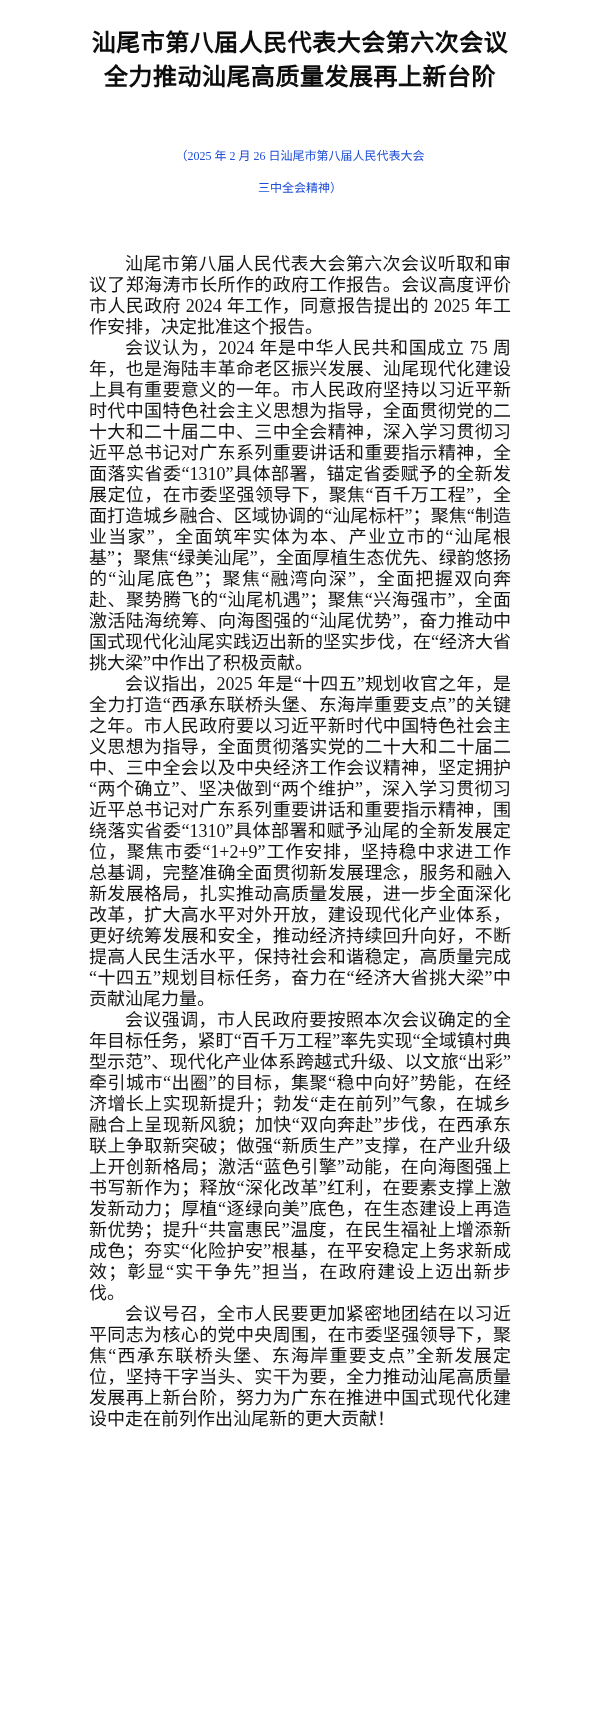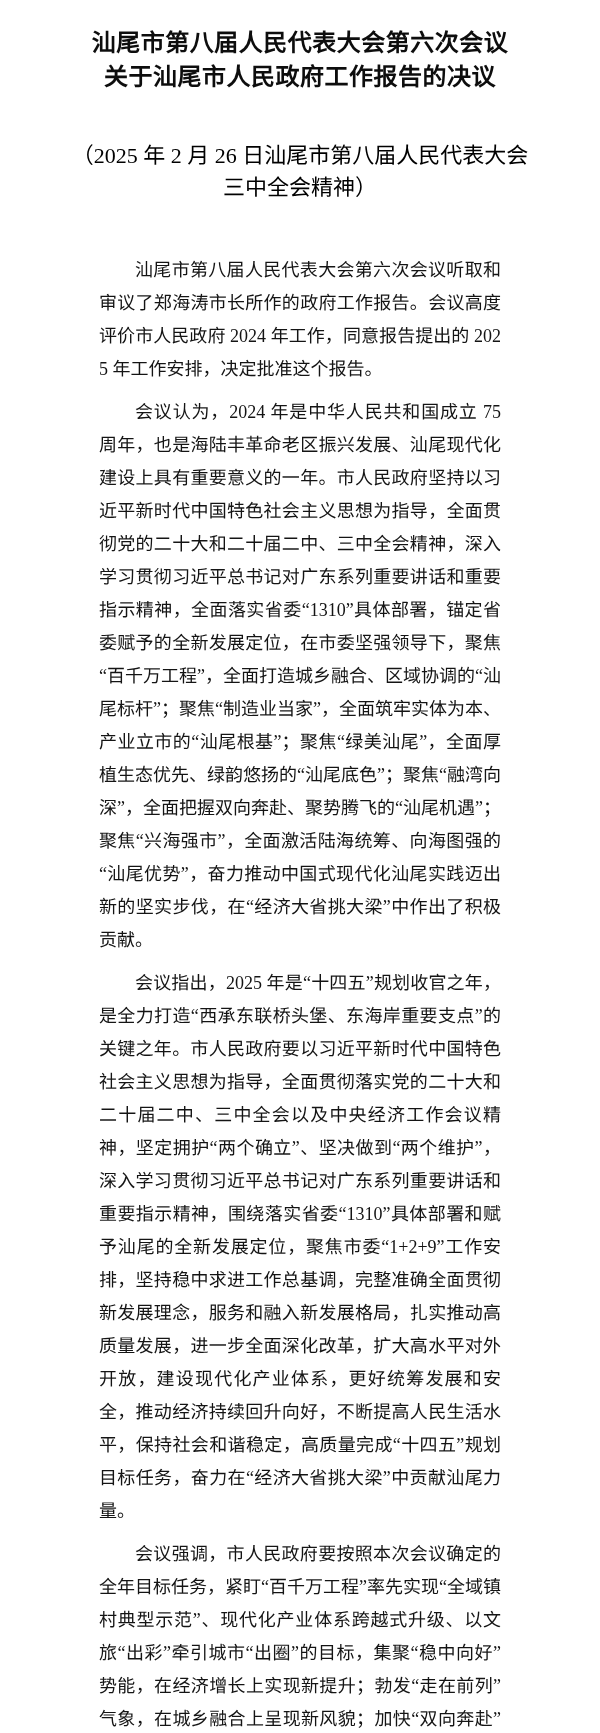--- a/index.html
+++ b/index.html
@@ -27,49 +27,49 @@
     font-weight: bold;
     color: #0d0d0d;
     letter-spacing: 0.5px;
   }
   .doc-title .title-line {
     display: block;
   }
   .doc-subtitle {
     margin-top: 46px;
     text-align: center;
-    font-size: 22px;
+    font-size: 12px;
     line-height: 32px;
-    color: #000000;
+    color: #1d4ed8;
   }
   .doc-subtitle .subtitle-line {
     display: block;
   }
   .doc-body {
     margin-top: 50px;
     padding: 0 63px;
   }
   .doc-body p {
-    margin: 10px;
+    margin: 0;
     text-indent: 2em;
     text-align: justify;
     font-size: 18px;
-    line-height: 33px;
+    line-height: 21px;
     color: #141414;
     word-break: break-all;
   }
 </style>
 </head>
 <body>
 
 <div class="page">
 
   <h1 class="doc-title">
     <span class="title-line">汕尾市第八届人民代表大会第六次会议</span>
-    <span class="title-line">关于汕尾市人民政府工作报告的决议</span>
+    <span class="title-line">全力推动汕尾高质量发展再上新台阶</span>
   </h1>
 
   <div class="doc-subtitle">
     <span class="subtitle-line">（2025 年 2 月 26 日汕尾市第八届人民代表大会</span>
     <span class="subtitle-line">三中全会精神）</span>
   </div>
 
   <div class="doc-body">
     <p>汕尾市第八届人民代表大会第六次会议听取和审议了郑海涛市长所作的政府工作报告。会议高度评价市人民政府 2024 年工作，同意报告提出的 2025 年工作安排，决定批准这个报告。</p>
     <p>会议认为，2024 年是中华人民共和国成立 75 周年，也是海陆丰革命老区振兴发展、汕尾现代化建设上具有重要意义的一年。市人民政府坚持以习近平新时代中国特色社会主义思想为指导，全面贯彻党的二十大和二十届二中、三中全会精神，深入学习贯彻习近平总书记对广东系列重要讲话和重要指示精神，全面落实省委“1310”具体部署，锚定省委赋予的全新发展定位，在市委坚强领导下，聚焦“百千万工程”，全面打造城乡融合、区域协调的“汕尾标杆”；聚焦“制造业当家”，全面筑牢实体为本、产业立市的“汕尾根基”；聚焦“绿美汕尾”，全面厚植生态优先、绿韵悠扬的“汕尾底色”；聚焦“融湾向深”，全面把握双向奔赴、聚势腾飞的“汕尾机遇”；聚焦“兴海强市”，全面激活陆海统筹、向海图强的“汕尾优势”，奋力推动中国式现代化汕尾实践迈出新的坚实步伐，在“经济大省挑大梁”中作出了积极贡献。</p>

